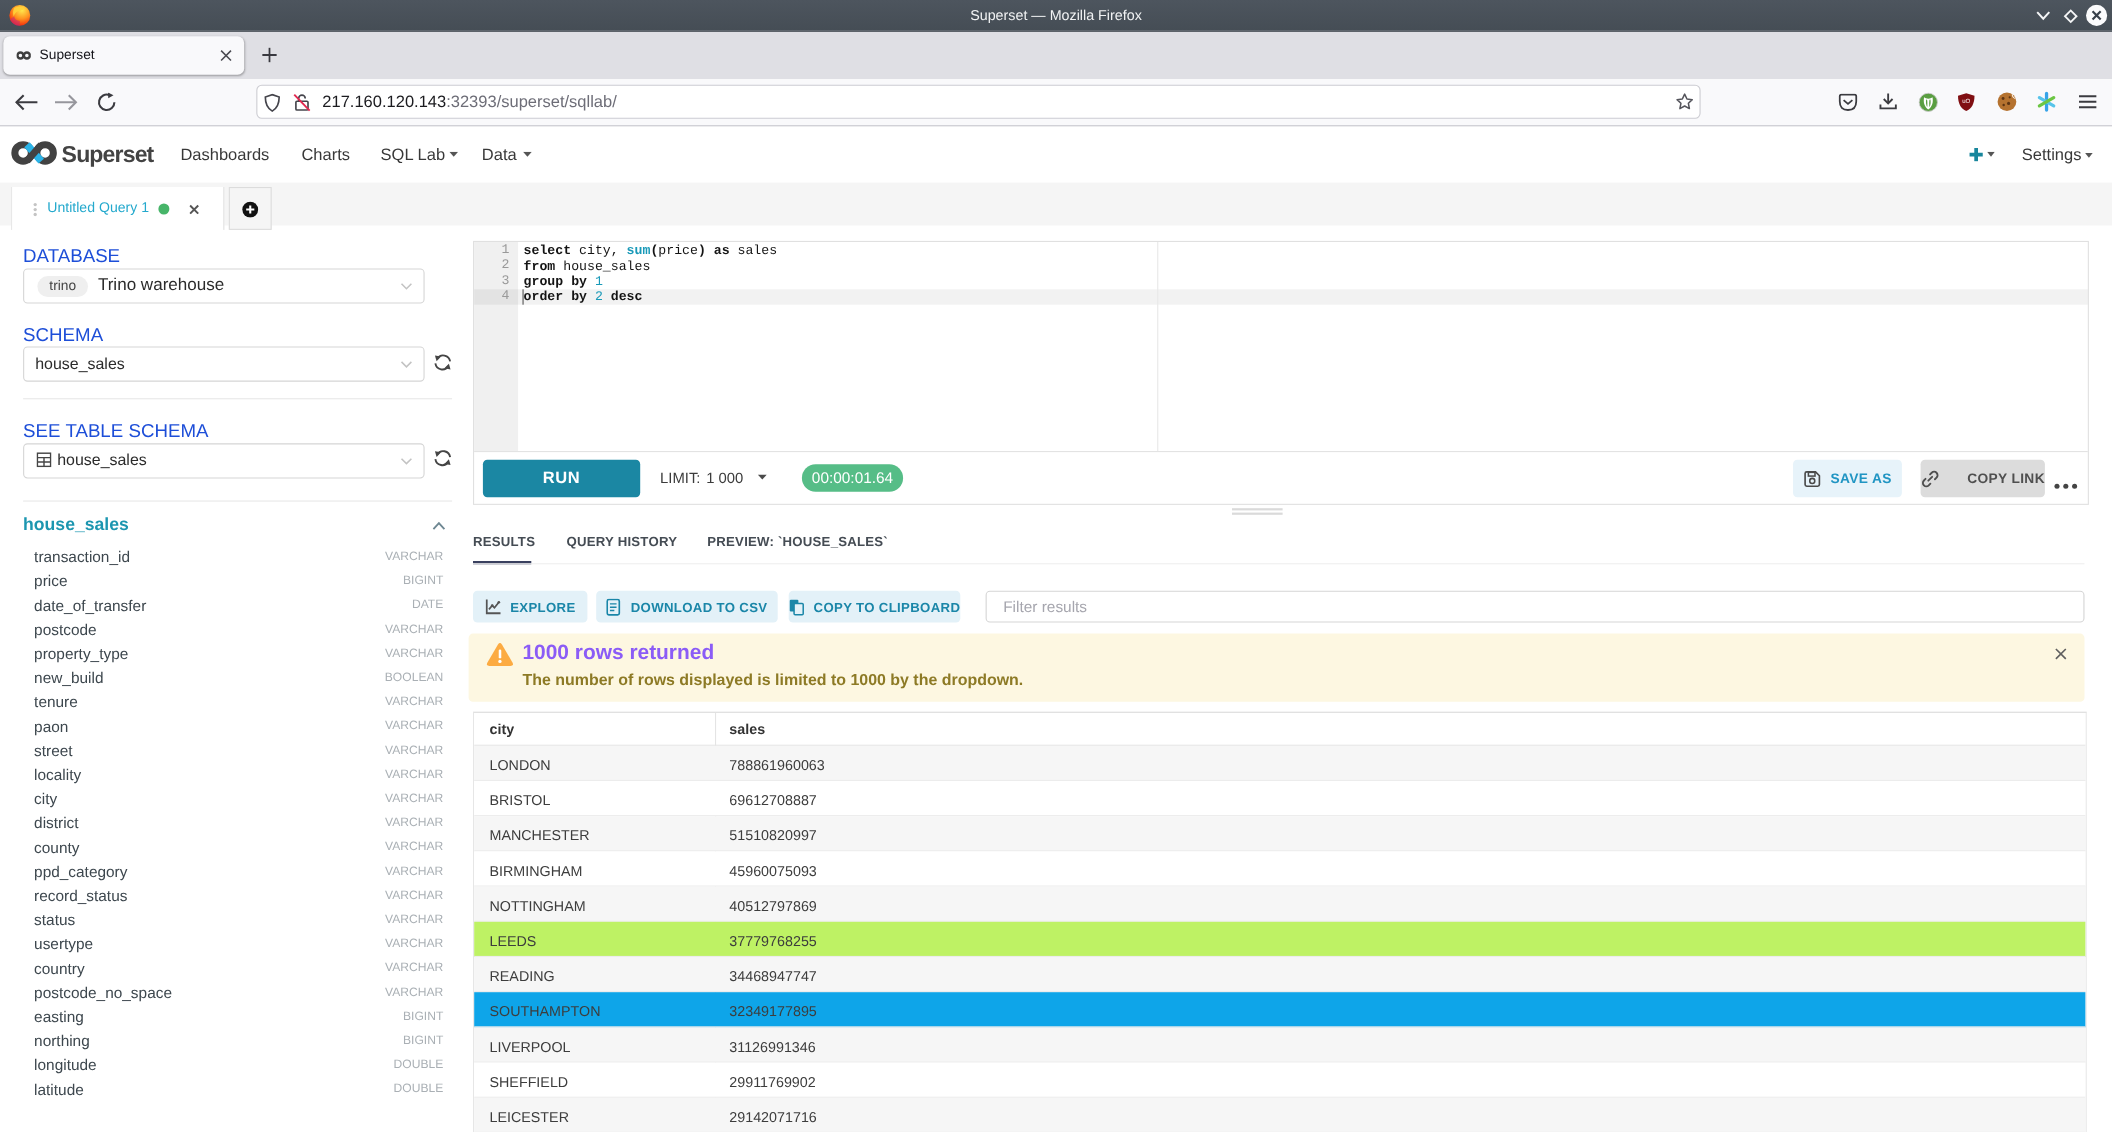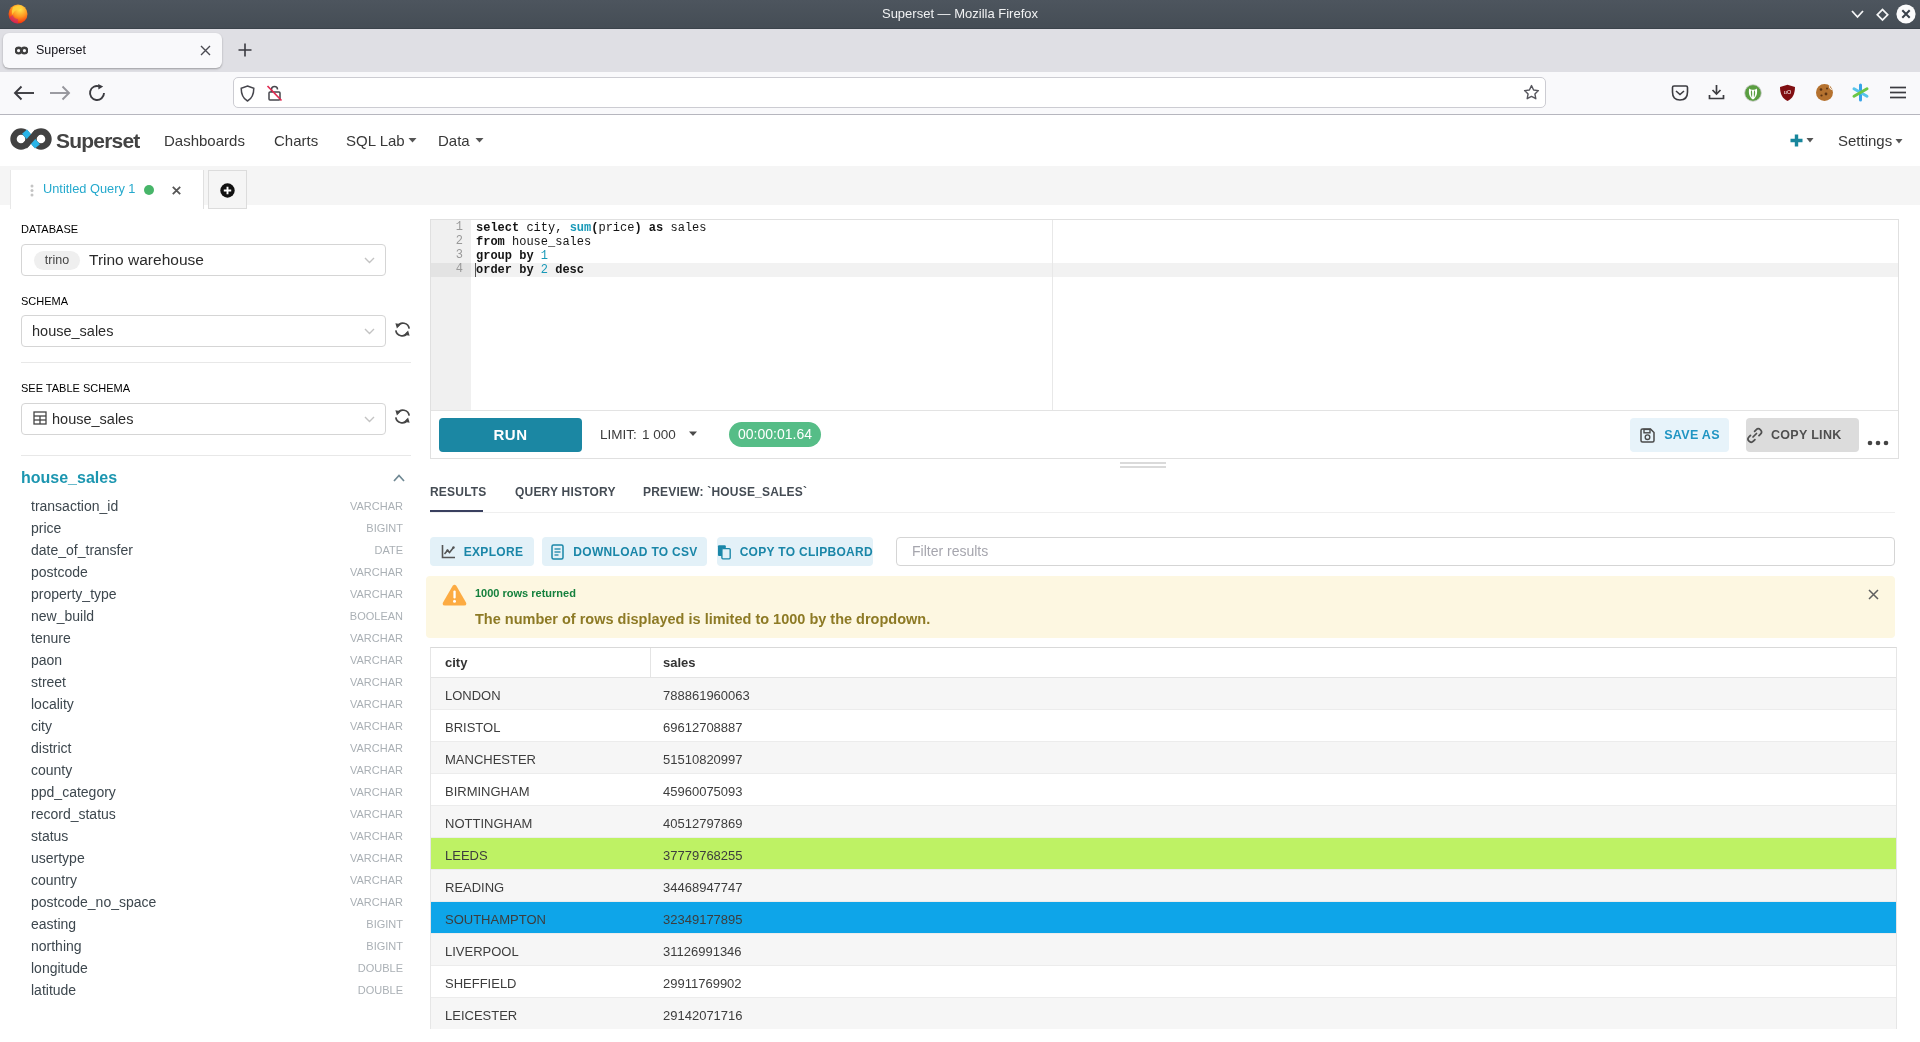--- a/index.html
+++ b/index.html
@@ -24,21 +24,21 @@
 #wordmark { left:56px; top:115px; height:51px; line-height:52px; font-size:21px; font-weight:bold; color:#434343; letter-spacing:-0.8px; }
 
 
 #strip { left:0; top:166px; width:1920px; height:39px; background:#f5f5f5; }
 #qtab { left:10px; top:170px; width:194px; height:39px; background:#fff; border-left:1px solid #e8e8e8; border-right:1px solid #e0e0e0; }
 #qtabtitle { left:43px; top:170px; height:39px; line-height:38px; font-size:12.8px; color:#24a9cd; }
 #greendot { left:144px; top:185px; width:10px; height:10px; border-radius:50%; background:#47b569; }
 #plusbox { left:208px; top:170px; width:39px; height:39px; background:#f5f5f5; border:1px solid #dcdcdc; }
 
 
-.sidelabel { font-size:11px; color:#000000; }
+.sidelabel { font-size:17px; color:#1d4ed8; }
 .sel { left:21px; width:365px; height:32px; border:1px solid #d5d5d5; border-radius:4px; background:#fff; }
 .divider { left:21px; width:390px; height:1px; background:#e8e8e8; }
 .colname { position:absolute; left:31px; font-size:14px; color:#3d474e; }
 .coltype { position:absolute; left:0; width:403px; text-align:right; font-size:11px; color:#aab0b5; }
 
 
 #querypane { left:430px; top:219px; width:1469px; height:240px; border:1px solid #e0e0e0; background:#fff; }
 #gutter { left:431px; top:220px; width:40px; height:190px; background:#f0f0f0; }
 .lnum { position:absolute; left:431px; width:32px; height:14px; line-height:14px; text-align:right; font-family:"Liberation Mono",monospace; font-size:12px; color:#999; }
 .codeline { position:absolute; left:476px; height:14px; line-height:14px; font-family:"Liberation Mono",monospace; font-size:12px; font-weight:bold; color:#141414; white-space:pre; }
@@ -46,33 +46,33 @@
 .codeline .fn { color:#1899b8; }
 .codeline .num { color:#1899b8; font-weight:normal; }
 #activeline { left:431px; top:263px; width:1467px; height:14px; background:rgba(0,0,0,0.05); }
 #printmargin { left:1052px; top:220px; width:1px; height:190px; background:#e8e8e8; }
 #editorbottom { left:431px; top:410px; width:1467px; height:1px; background:#e3e3e3; }
 #runbtn { left:439px; top:418px; width:143px; height:34px; background:#1b87a3; border-radius:4px; color:#fff; font-size:15px; font-weight:bold; text-align:center; line-height:34px; letter-spacing:0.5px; }
 #limitlbl { left:600px; top:418px; height:34px; line-height:34px; font-size:13.5px; color:#3c3c3c; }
 #limitval { left:642px; top:418px; height:34px; line-height:34px; font-size:13.5px; color:#3c3c3c; }
 #timer { left:729px; top:422px; width:92px; height:25px; background:#56bd87; border-radius:13px; color:#fff; font-size:14px; text-align:center; line-height:25px; }
 #saveas { left:1630px; top:418px; width:99px; height:34px; background:#e7f3fa; border-radius:4px; display:flex; align-items:center; justify-content:center; gap:8px; }
-#copylink { left:1746px; top:418px; width:113px; height:34px; background:#dcdcdc; border-radius:4px; display:flex; align-items:center; justify-content:flex-start; gap:8px; }
+#copylink { left:1746px; top:418px; width:113px; height:34px; background:#dcdcdc; border-radius:4px; display:flex; align-items:center; justify-content:space-between; gap:8px; }
 #meatball { left:1867px; top:432px; }
 .toolbtntxt { font-size:12.5px; font-weight:bold; letter-spacing:0.3px; }
 
 
 .stab { top:476px; height:32px; line-height:32px; font-size:12px; font-weight:600; color:#454c54; letter-spacing:0.2px; }
 #inkbar { left:430px; top:510px; width:53px; height:3px; background:#39405f; }
 #tabline { left:430px; top:512px; width:1465px; height:1px; background:#efefef; }
 .actbtn { top:537px; height:29px; background:#e3f1f8; border-radius:4px; color:#1a86a8; font-size:12px; font-weight:bold; letter-spacing:0.3px; display:flex; align-items:center; justify-content:center; gap:8px; white-space:nowrap; }
 #filterinput { left:896px; top:537px; width:999px; height:29px; border:1px solid #d5d5d5; border-radius:4px; background:#fff; }
 #filterph { left:912px; top:537px; height:29px; line-height:29px; font-size:14px; color:#a6a6ae; }
 #alert { left:426px; top:576px; width:1469px; height:62px; background:#fdf7e1; border-radius:4px; }
-#alerttitle { left:475px; top:585px; height:17px; line-height:17px; font-size:11px; font-weight:bold; color:#15803d; }
+#alerttitle { left:475px; top:585px; height:17px; line-height:17px; font-size:19px; font-weight:bold; color:#8b5cf6; }
 #alertsub { left:475px; top:611px; height:17px; line-height:17px; font-size:14.5px; color:#8d7a25;font-weight:bold; }
 
 
 #rtable { left:430px; top:647px; width:1467px; height:382px; border-top:1px solid #d9d9d9; border-left:1px solid #e6e6e6; border-right:1px solid #e6e6e6; overflow:hidden; }
 .rrow { position:absolute; left:0; width:1465px; height:32px; border-bottom:1px solid #ececec; }
 .rcell1 { position:absolute; left:14px; top:0; height:35px; line-height:35px; font-size:13px; color:#3d3d3d; }
 .rcell2 { position:absolute; left:232px; top:0; height:35px; line-height:35px; font-size:13px; color:#3d3d3d; }
 #rheader { position:absolute; left:0; top:0; width:1465px; height:30px; background:#fff; border-bottom:1px solid #e4e4e4; }
 #rheader .rcell1, #rheader .rcell2 { font-weight:bold; color:#333; height:29px; line-height:29px; }
 .coldiv { position:absolute; left:219px; top:0; width:1px; height:382px; background:#e4e4e4; }
@@ -144,20 +144,21 @@
   <svg class="abs" style="left:240px; top:85px;" width="15" height="17" viewBox="0 0 15 17">
       <path d="M7.5 1 L13.8 3.2 C13.8 9 12 13.5 7.5 16 C3 13.5 1.2 9 1.2 3.2 Z" fill="none" stroke="#45454c" stroke-width="1.5"></path>
     </svg>
   <svg class="abs" style="left:266px; top:84px;" width="17" height="18" viewBox="0 0 17 18">
       <g fill="none" stroke="#45454c" stroke-width="1.5">
         <rect x="3" y="8" width="11" height="8" rx="1"></rect>
         <path d="M5.5 8 V5.5 a3 3 0 0 1 6 0"></path>
       </g>
       <line x1="1.5" y1="2" x2="15.5" y2="16.5" stroke="#e22850" stroke-width="1.7"></line>
     </svg>
+  <div class="abs" id="urltext">217.160.120.143<span>:32393/superset/sqllab/</span></div>
   <svg class="abs" style="left:1523px; top:84px;" width="17" height="17" viewBox="0 0 17 17">
       <path d="M8.5 1.6 L10.6 6 L15.4 6.6 L11.9 9.9 L12.8 14.7 L8.5 12.4 L4.2 14.7 L5.1 9.9 L1.6 6.6 L6.4 6 Z" fill="none" stroke="#55555c" stroke-width="1.4" stroke-linejoin="round"></path>
     </svg>
   <svg class="abs" style="left:1671px; top:85px;" width="18" height="16" viewBox="0 0 18 16">
       <path d="M1.5 2.5 Q1.5 1 3 1 L15 1 Q16.5 1 16.5 2.5 L16.5 7 Q16.5 15 9 15 Q1.5 15 1.5 7 Z" fill="none" stroke="#3b3b40" stroke-width="1.6"></path>
       <polyline points="5,6 9,9.5 13,6" fill="none" stroke="#3b3b40" stroke-width="1.6"></polyline>
     </svg>
   <svg class="abs" style="left:1708px; top:84px;" width="17" height="17" viewBox="0 0 17 17">
       <g stroke="#3b3b40" stroke-width="1.7" fill="none">
         <path d="M8.5 1 L8.5 9.5"></path>

